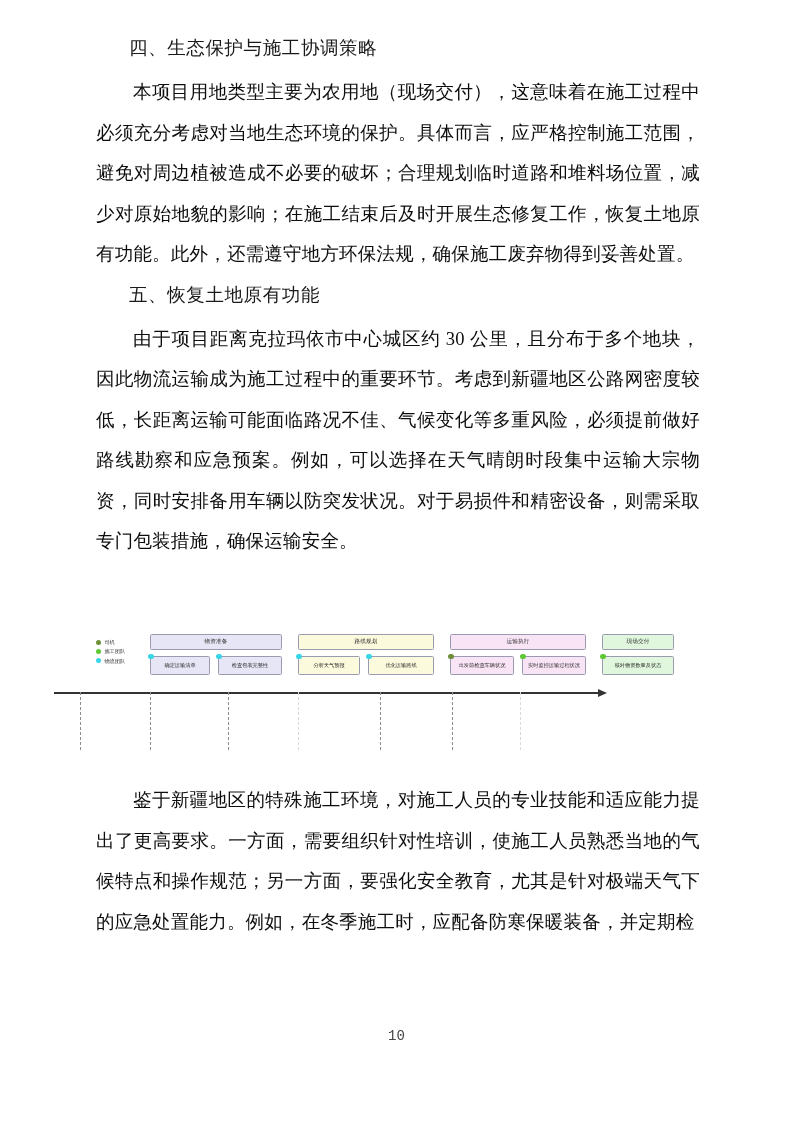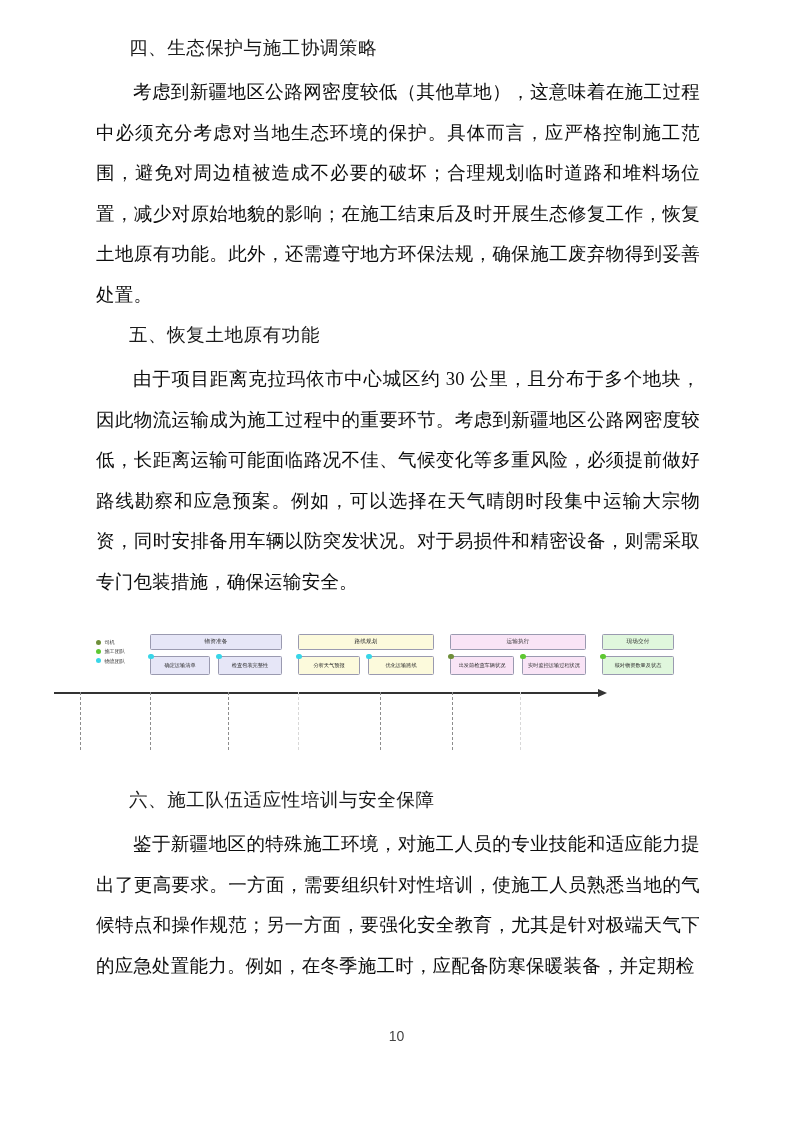--- a/index.html
+++ b/index.html
@@ -172,32 +172,32 @@
   .tick.faint { border-left-color: #d8d8d8; }
 
   .pageno {
     position: absolute;
     left: 0;
     top: 1028px;
     width: 793px;
     text-align: center;
     font-size: 14px;
     color: #444444;
-    font-family: Liberation Sans, sans-serif;
+    font-family: Liberation Mono, monospace;
   }
 </style>
 </head>
 <body>
 
 <div class="page">
 
   <div class="content">
 
     <h2 class="heading">四、生态保护与施工协调策略</h2>
-    <p class="para">考虑到新疆地区公路网密度较低（其他草地），这意味着在施工过程中必须充分考虑对当地生态环境的保护。具体而言，应严格控制施工范围，避免对周边植被造成不必要的破坏；合理规划临时道路和堆料场位置，减少对原始地貌的影响；在施工结束后及时开展生态修复工作，恢复土地原有功能。此外，还需遵守地方环保法规，确保施工废弃物得到妥善处置。</p>
+    <p class="para">本项目用地类型主要为农用地（现场交付），这意味着在施工过程中必须充分考虑对当地生态环境的保护。具体而言，应严格控制施工范围，避免对周边植被造成不必要的破坏；合理规划临时道路和堆料场位置，减少对原始地貌的影响；在施工结束后及时开展生态修复工作，恢复土地原有功能。此外，还需遵守地方环保法规，确保施工废弃物得到妥善处置。</p>
 
     <h2 class="heading">五、恢复土地原有功能</h2>
     <p class="para">由于项目距离克拉玛依市中心城区约 30 公里，且分布于多个地块，因此物流运输成为施工过程中的重要环节。考虑到新疆地区公路网密度较低，长距离运输可能面临路况不佳、气候变化等多重风险，必须提前做好路线勘察和应急预案。例如，可以选择在天气晴朗时段集中运输大宗物资，同时安排备用车辆以防突发状况。对于易损件和精密设备，则需采取专门包装措施，确保运输安全。</p>
 
   </div>
 
   <div class="figure">
 
     <div class="legend">
       <div class="legend-row">
@@ -277,19 +277,18 @@
     <div class="tick" style="left:26px;"></div>
     <div class="tick" style="left:96px;"></div>
     <div class="tick" style="left:174px;"></div>
     <div class="tick faint" style="left:244px;"></div>
     <div class="tick" style="left:326px;"></div>
     <div class="tick" style="left:398px;"></div>
     <div class="tick faint" style="left:466px;"></div>
   </div>
 
   <div class="content" style="top:780px;">
-    <h2 class="heading">六、施工队伍适应性培训与安全保障</h2>
     <p class="para">鉴于新疆地区的特殊施工环境，对施工人员的专业技能和适应能力提出了更高要求。一方面，需要组织针对性培训，使施工人员熟悉当地的气候特点和操作规范；另一方面，要强化安全教育，尤其是针对极端天气下的应急处置能力。例如，在冬季施工时，应配备防寒保暖装备，并定期检</p>
   </div>
 
   <div class="pageno">10</div>
 
 </div>
 
 </body></html>

